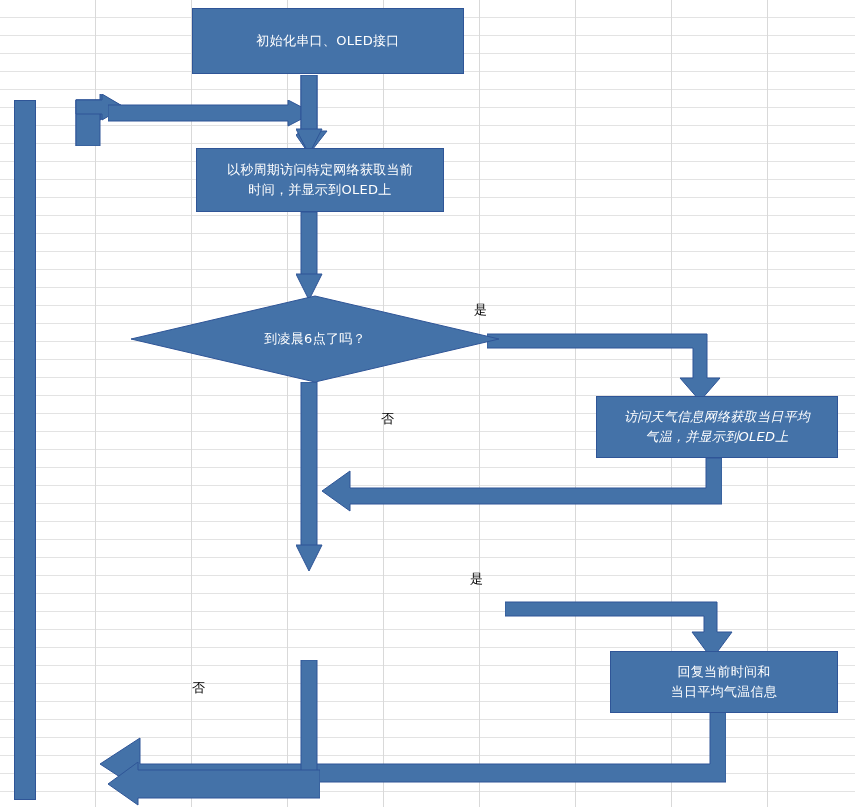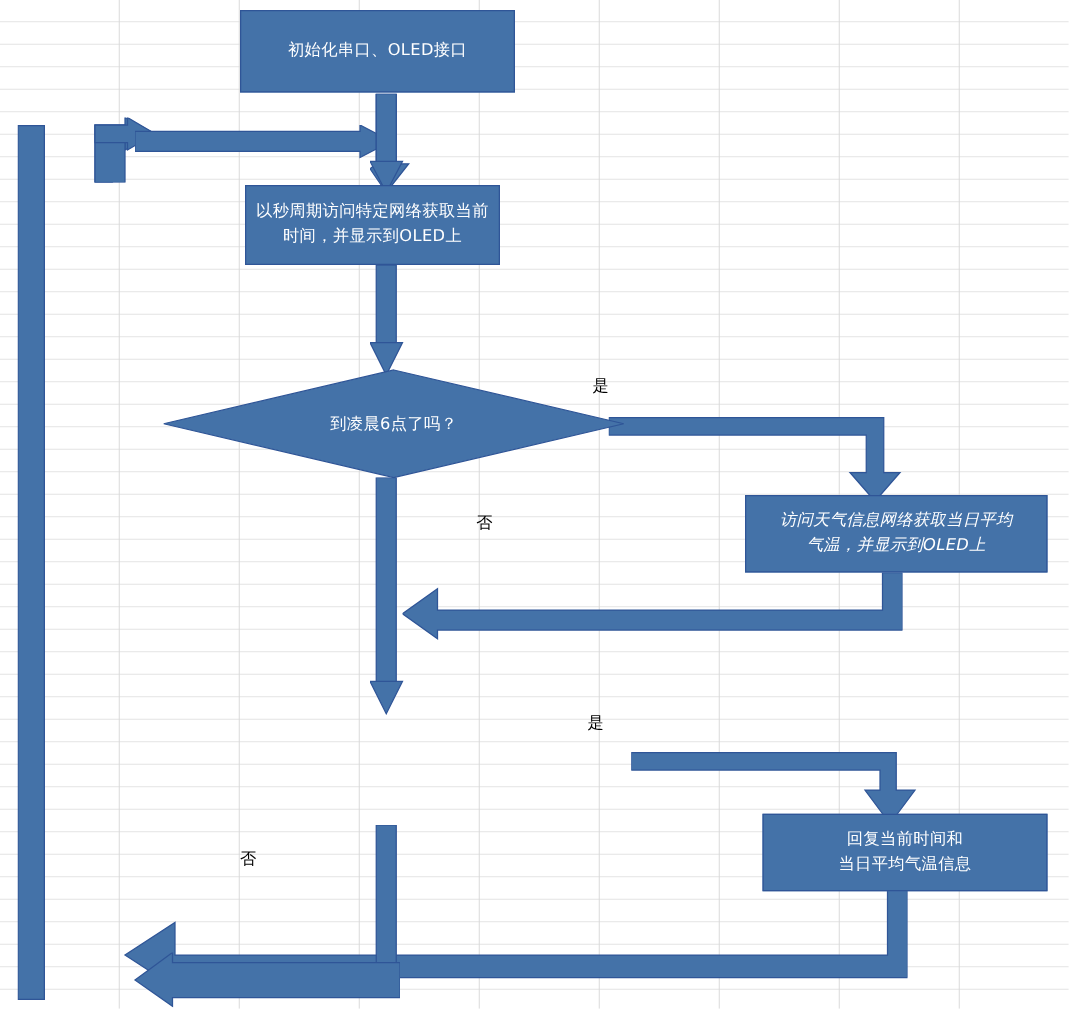--- a/index.html
+++ b/index.html
@@ -140,37 +140,37 @@
       <polygon points="260,8 78,8 78,0 48,22 78,43 78,36 260,36" fill="#4472A8" stroke="#2F5597" stroke-width="1"></polygon>
     </svg>
   </div>
 
   <div class="arrow" style="left:14px; top:100px; width:22px; height:700px;">
     <svg width="22" height="700" viewBox="0 0 22 700">
       <rect x="0.5" y="0.5" width="21" height="699" fill="#4472A8" stroke="#2F5597" stroke-width="1"></rect>
     </svg>
   </div>
 
-  <div class="node" style="left:192px; top:8px; width:220px; height:66px;">初始化串口、OLED接口</div>
+  <div class="node" style="left:192px; top:8px; width:272px; height:66px;">初始化串口、OLED接口</div>
 
-  <div class="node" style="left:196px; top:148px; width:204px; height:64px;">以秒周期访问特定网络获取当前
+  <div class="node" style="left:196px; top:148px; width:248px; height:64px;">以秒周期访问特定网络获取当前
 时间，并显示到OLED上</div>
 
   <div class="diamond-wrap" style="left:130px; top:295px; width:370px; height:88px;">
     <svg width="370" height="88" viewBox="0 0 370 88">
       <polygon points="185,1 369,44 185,87 1,44" fill="#4472A8" stroke="#2F5597" stroke-width="1"></polygon>
     </svg>
     <div class="diamond-label">到凌晨6点了吗？</div>
   </div>
 
   <div class="node" style="left:596px; top:396px; width:242px; height:62px;font-style:italic;">访问天气信息网络获取当日平均
 气温，并显示到OLED上</div>
 
 
-  <div class="node" style="left:610px; top:651px; width:228px; height:62px;">回复当前时间和
+  <div class="node" style="left:610px; top:651px; width:228px; height:62px;font-family:Liberation Serif, serif;">回复当前时间和
 当日平均气温信息</div>
 
   <div class="edge-label" style="left:474px; top:303px;">是</div>
 
   <div class="edge-label" style="left:381px; top:412px;">否</div>
 
   <div class="edge-label" style="left:470px; top:572px;">是</div>
 
   <div class="edge-label" style="left:192px; top:681px;">否</div>
 

